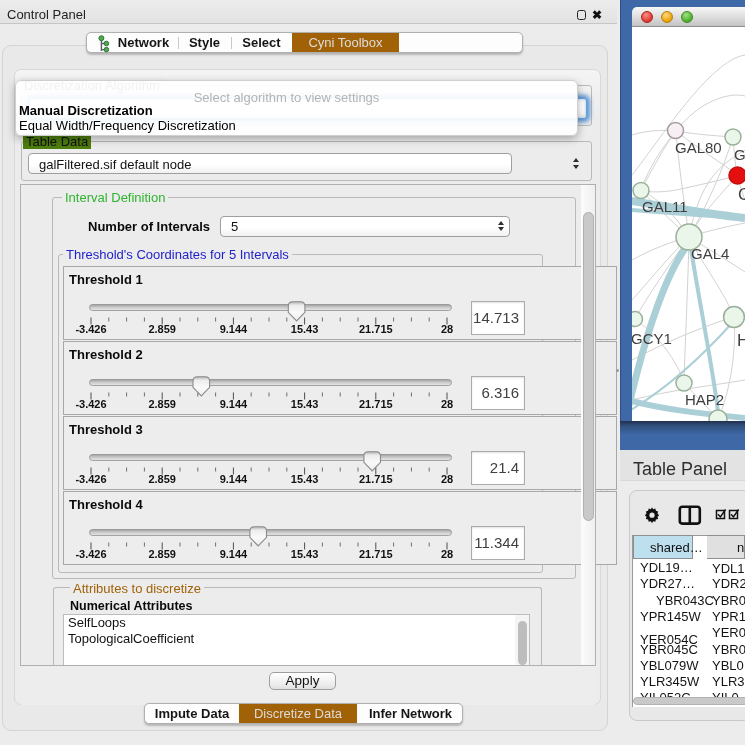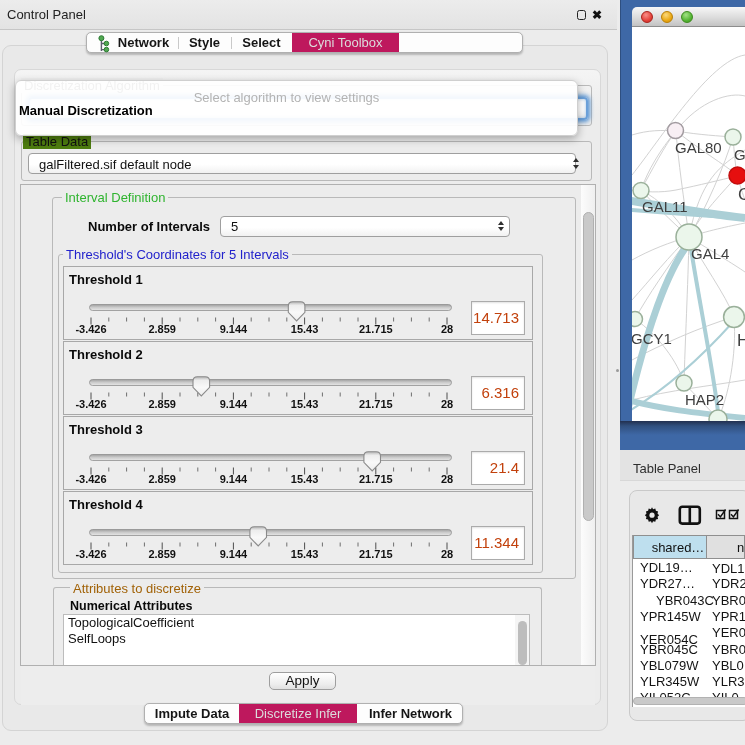--- a/index.html
+++ b/index.html
@@ -1,80 +1,80 @@
 <!DOCTYPE html>
 <html><head>
 <meta charset="utf-8">
 <style>
 * { margin:0; padding:0; box-sizing:border-box; }
 html,body { width:745px; height:745px; overflow:hidden; background:#ececec;
   font-family:"Liberation Sans", sans-serif; }
 .abs { position:absolute; }
 #stage { position:relative; width:745px; height:745px; }
 
-#titlebar { left:0; top:0; width:617px; height:30px;
+#titlebar { left:0; top:0; width:617px; height:24px;
   background:linear-gradient(#ececec,#e3e3e3); border-bottom:1px solid #c6c6c6;
   font-size:13px; color:#222; line-height:29px; padding-left:7px; }
 #floatbtn { left:577px; top:10px; width:9px; height:10px; border:1.4px solid #222; border-radius:2.5px; }
 #closebtn { left:592px; top:3px; width:14px; height:24px; font-size:12px; font-weight:bold; color:#111; line-height:24px; }
 
 #outerpanel { left:2px; top:45px; width:606px; height:686px;
   background:#e9e9e9; border:1px solid #d4d4d4; border-radius:9px; }
 #innerpanel { left:14px; top:69px; width:587px; height:636px;
   background:linear-gradient(#f4f4f4, #ececec 45px); border:1px solid #d8d8d8; border-radius:7px; }
 
 .grp { border:1px solid #b9b9b9; border-radius:3px; }
 .grptitle { position:absolute; font-size:13px; padding:0 3px; background:#ececec; white-space:nowrap; }
 
 .combo { position:absolute; background:linear-gradient(#ffffff,#ffffff 55%,#f1f1f1);
   border:1px solid #9f9f9f; border-radius:4px; font-size:13px; color:#111; }
 .combo .ctext { position:absolute; left:10px; top:0; line-height:20px; }
 .spin { position:absolute; width:6px; }
 .spin .up { width:0; height:0; border-left:3px solid transparent; border-right:3px solid transparent; border-bottom:4.5px solid #2e2e2e; margin-bottom:2.5px; }
 .spin .dn { width:0; height:0; border-left:3px solid transparent; border-right:3px solid transparent; border-top:4.5px solid #2e2e2e; }
 
-.tpanel { position:absolute; left:63px; width:470px; height:74px;
+.tpanel { position:absolute; left:63px; width:554px; height:74px;
   border:1px solid #a8a8a8; background:#ededed; }
 .tlabel { position:absolute; left:5px; top:5px; font-size:13px; font-weight:bold; color:#0a0a0a; }
 .tfield { position:absolute; left:407px; top:34px; width:54px; height:34px;
   background:#fff; border:1px solid #ababab; box-shadow:inset 0 1px 2px rgba(0,0,0,0.12);
-  font-size:15px; color:#c2410c; text-align:right; line-height:32px; padding-right:5px; }
+  font-size:15px; color:#404040; text-align:right; line-height:32px; padding-right:5px; }
 
 #attrlist { left:63px; top:614px; width:467px; height:52px; background:#fff;
   border:1px solid #bcbcbc; font-size:13px; color:#111; }
 #attrlist div { padding-left:4px; height:16.3px; line-height:16.3px; }
 
 #applybtn { left:269px; top:672px; width:67px; height:18px;
   background:linear-gradient(#ffffff,#ededed 70%,#e0e0e0); border:1px solid #9e9e9e; border-radius:5px;
   font-size:13.5px; color:#111; text-align:center; line-height:16px; }
 .tabbar { position:absolute; background:#fdfdfd; border:1px solid #b0b0b0; border-radius:5px;
   box-shadow:0 1.5px 2px rgba(0,0,0,0.22); height:21px; }
 .tabseg { position:absolute; top:0; height:19px; font-size:13px; font-weight:bold; color:#151515;
   text-align:center; line-height:19px; white-space:nowrap; }
-.tabdark { background:#be185d; color:#dcdcdc; font-weight:normal; }
+.tabdark { background:#a16207; color:#dcdcdc; font-weight:normal; }
 .tabsep { position:absolute; top:4px; width:1px; height:12px; background:#c9c9c9; }
 
 #popup { left:15px; top:80px; width:563px; height:56px;
   background:rgba(255,255,255,0.93); border:1px solid #cfcfcf; border-radius:6px;
   box-shadow:0 3px 8px rgba(0,0,0,0.3); font-size:13px; }
 
 #bluewin { left:620px; top:0; width:125px; height:450px; background:#3e68a6; border-left:1px solid #2e4f80; }
 #mactitle { left:632px; top:7px; width:113px; height:20px;
   background:linear-gradient(#f7f7f7,#dcdcdc 55%,#c3c3c3); border-bottom:1px solid #8d8d8d; border-top-left-radius:5px; }
 .light { position:absolute; top:4px; width:12px; height:12px; border-radius:50%; }
 #netcanvas { left:632px; top:27px; width:113px; height:394px; background:#fff; }
 #netshadow { left:620px; top:421px; width:125px; height:29px; background:linear-gradient(#22304f,#31507f 5px,#3e68a6 14px); }
 #tpheader { left:620px; top:450px; width:125px; height:31px; background:#e3e3e3;
-  border-bottom:1px solid #d8d8d8; font-size:13px; color:#2e2e2e; line-height:38px; padding-left:13px; }
+  border-bottom:1px solid #d8d8d8; font-size:18px; color:#2e2e2e; line-height:38px; padding-left:13px; }
 #tparea { left:620px; top:481px; width:125px; height:264px; background:#ececec; }
 #tpbox { left:629px; top:490px; width:122px; height:231px; background:#e8e8e8;
   border:1px solid #c9c9c9; border-radius:8px; }
 #ttable { left:632px; top:535px; width:113px; height:172px; background:#fff;
   border-left:1px solid #9a9a9a; border-top:1px solid #9a9a9a; overflow:hidden; }
-#thdr1 { left:633px; top:535px; width:74px; height:24px; background:#bedfee;
+#thdr1 { left:633px; top:535px; width:60px; height:24px; background:#bedfee;
   border:1px solid #8f8f8f; font-size:13px; color:#111; text-align:center; text-indent:16px; line-height:23px; }
 #thdr2 { left:707px; top:535px; width:38px; height:24px; background:#e0e0e0;
   border:1px solid #8f8f8f; border-left:none; font-size:13px; color:#111; line-height:23px; padding-left:30px; }
 .trow { position:absolute; font-size:13px; color:#141414; white-space:nowrap; }
 #hscroll { left:633px; top:697px; width:115px; height:8px; background:#c9c9c9;
   border:1px solid #b2b2b2; border-radius:4.5px; }
 </style>
 </head>
 <body>
 <div id="stage">
@@ -84,21 +84,21 @@
   <div id="closebtn" class="abs">✖</div>
   <div id="outerpanel" class="abs"></div>
   <div id="innerpanel" class="abs"></div>
 
   <div class="abs grp" style="left:21px; top:85px; width:571px; height:41px;"></div>
   <div class="grptitle" style="left:21px; top:78px; color:#3a3a3a; background:#efefef;">Discretization Algorithm</div>
   <div class="combo" style="left:28px; top:97px; width:560px; height:23px; border:2px solid #6ba0d9; box-shadow:0 0 4px 1.5px rgba(80,143,210,0.95), inset 0 0 3px 0.5px rgba(120,170,220,0.5);"></div>
 
   <div class="abs grp" style="left:21px; top:141px; width:571px; height:40px;"></div>
   <div class="grptitle" style="left:23px; top:134px; color:#111; background:#4d7c0f;">Table Data</div>
-  <div class="combo" style="left:28px; top:153px; width:548px; height:21px;">
+  <div class="combo" style="left:28px; top:153px; width:484px; height:21px;">
     <div class="ctext" style="line-height:21px;">galFiltered.sif default node</div>
     <div class="spin" style="left:544px; top:4px;">
         <div class="up"></div>
         <div class="dn"></div>
       </div>
   </div>
 
   <div class="abs" style="left:20px; top:184px; width:576px; height:482px; border:1px solid #b0b0b0; background:#ececec; overflow:hidden;">
   </div>
 
@@ -290,37 +290,37 @@
         <text x="240.6" y="66" font-size="11" font-weight="bold" fill="#111" text-anchor="middle" font-family="Liberation Sans, sans-serif">15.43</text>
         <text x="311.8" y="66" font-size="11" font-weight="bold" fill="#111" text-anchor="middle" font-family="Liberation Sans, sans-serif">21.715</text>
         <text x="383" y="66" font-size="11" font-weight="bold" fill="#111" text-anchor="middle" font-family="Liberation Sans, sans-serif">28</text>
         <path d="M 185.9,39.2 Q 185.9,34.8 190.3,34.8 L 198.1,34.8 Q 202.5,34.8 202.5,39.2 L 202.5,45.3 L 194.2,54 L 185.9,45.3 Z" fill="url(#thd)" stroke="#8a8a8a" stroke-width="1.1"></path>
       </svg></div>
 
   <div class="abs grp" style="left:53px; top:587px; width:489px; height:85px; border-bottom:none;"></div>
   <div class="grptitle" style="left:70px; top:581px; color:#a16207;">Attributes to discretize</div>
   <div class="abs" style="left:70px; top:599px; font-size:12.5px; font-weight:bold; color:#0a0a0a;">Numerical Attributes</div>
   <div id="attrlist" class="abs">
+    <div>SelfLoops</div>
     <div>TopologicalCoefficient</div>
-    <div>SelfLoops</div>
   </div>
 
   <div class="abs" style="left:515px; top:615px; width:14px; height:50px; background:#f5f5f5;"></div>
   <div class="abs" style="left:518px; top:621px; width:9px; height:44px; background:#bdbdbd; border-radius:4.5px;"></div>
 
   <div class="abs" style="left:21px; top:666px; width:574px; height:39px; background:#ededed;"></div>
   <div class="abs" style="left:20px; top:184px; width:576px; height:482px; border:1px solid #b0b0b0; pointer-events:none;"></div>
 
   <div class="abs" style="left:581px; top:185px; width:14px; height:480px; background:linear-gradient(to right,#fcfcfc,#efefef);"></div>
   <div class="abs" style="left:582.5px; top:212px; width:11px; height:309px; background:#c9c9c9; border:1px solid #b0b0b0; border-radius:6px;"></div>
 
   <div id="applybtn" class="abs">Apply</div>
   <div class="tabbar" style="left:144px; top:703px; width:319px;">
     <div class="tabseg" style="left:0; width:94px;">Impute Data</div>
-    <div class="tabseg tabdark" style="left:94px; width:118px;">Discretize Infer</div>
+    <div class="tabseg tabdark" style="left:94px; width:118px;">Discretize Data</div>
     <div class="tabseg" style="left:212px; width:107px;">Infer Network</div>
   </div>
 
   <div class="tabbar" style="left:86px; top:32px; width:437px;">
     <div class="tabseg" style="left:0; width:91px; padding-left:22px;">Network</div>
     <div class="tabseg" style="left:91px; width:53px;">Style</div>
     <div class="tabseg" style="left:144px; width:61px;">Select</div>
     <div class="tabseg tabdark" style="left:205px; width:107px;">Cyni Toolbox</div>
     <div class="tabsep" style="left:91px;"></div>
     <div class="tabsep" style="left:144px;"></div>
@@ -328,20 +328,21 @@
       <path d="M3.4 4 v12 M3.4 8.5 h4 M3.4 14.6 h4" stroke="#5c5c6e" stroke-width="1.4" fill="none"></path>
       <circle cx="3.4" cy="3.2" r="2.5" fill="#51a851" stroke="#2d7a35" stroke-width="1"></circle>
       <circle cx="8.4" cy="8.5" r="2.3" fill="#51a851" stroke="#2d7a35" stroke-width="1"></circle>
       <circle cx="8.4" cy="14.6" r="2.3" fill="#51a851" stroke="#2d7a35" stroke-width="1"></circle>
     </svg>
   </div>
 
   <div id="popup" class="abs">
     <div class="abs" style="left:0; top:9px; width:563px; text-align:center; color:#b3b3b3; transform:translateX(-11px);">Select algorithm to view settings</div>
     <div class="abs" style="left:3px; top:22px; font-weight:bold; color:#000;">Manual Discretization</div>
+    <div class="abs" style="left:3px; top:37px; color:#000;">Equal Width/Frequency Discretization</div>
   </div>
 
   <div class="abs" style="left:616px; top:369px; width:3px; height:3px; background:#9a9a9a; border-radius:50%;"></div>
 
   <div id="bluewin" class="abs"></div>
   <div id="netcanvas" class="abs">
     <svg width="113" height="394" viewBox="632 27 113 394">
       <g fill="none" stroke="#d2d2d2" stroke-width="1">
         <path d="M676,131 C700,100 730,92 745,96"></path>
         <path d="M632,175 C660,140 710,60 745,55"></path>

